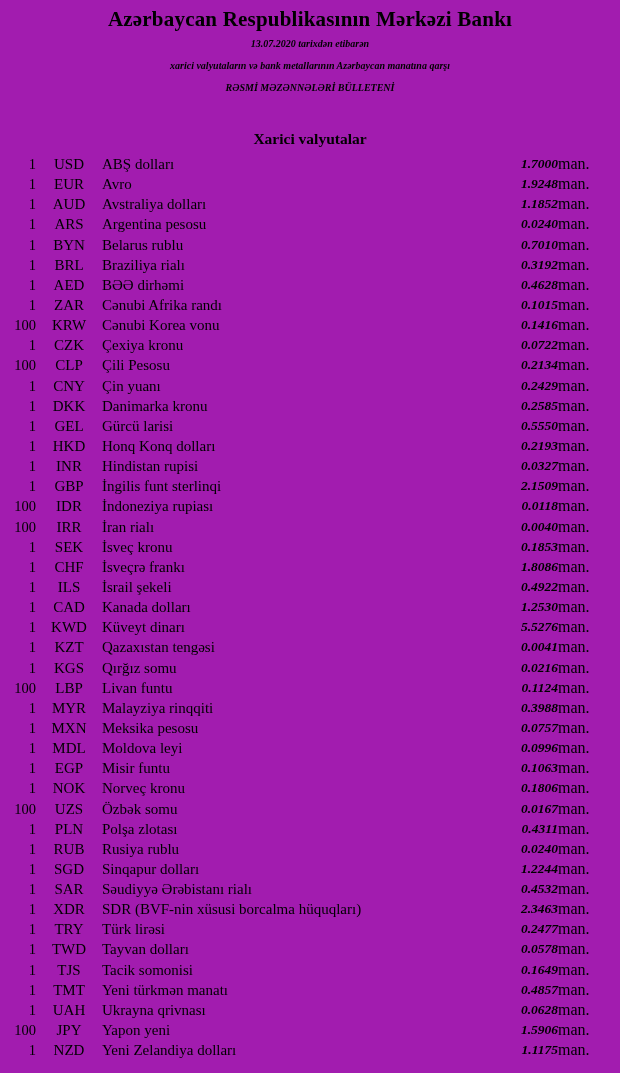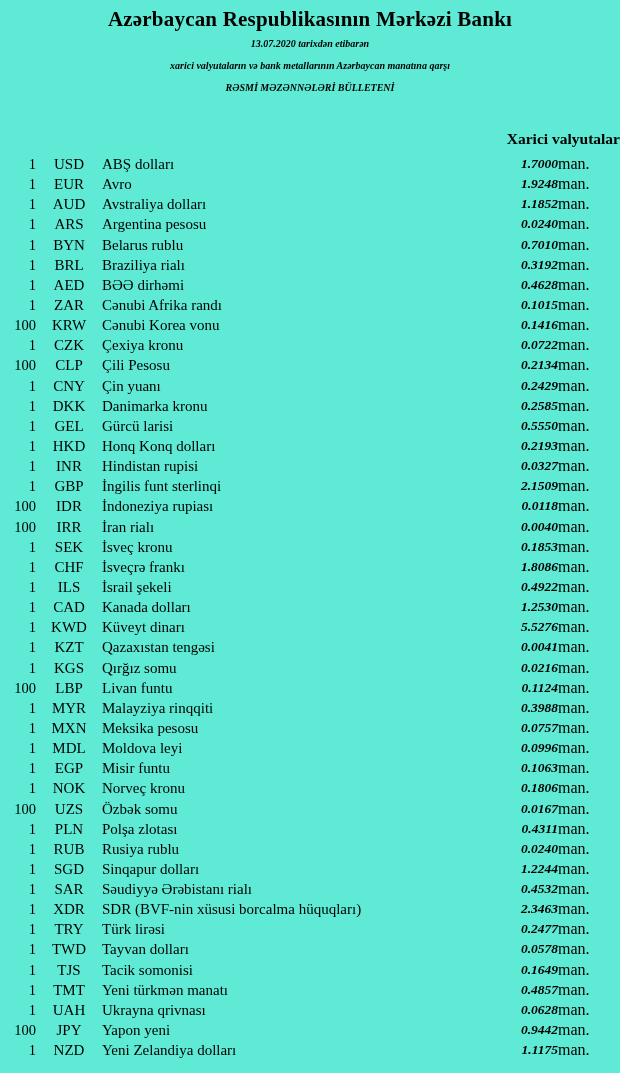--- a/index.html
+++ b/index.html
@@ -4,41 +4,41 @@
 <style>
   html, body {
     margin: 0;
     padding: 0;
     background: #ffffff;
   }
   .page {
     position: relative;
     width: 620px;
     height: 1073px;
-    background: #5eead4;
+    background: #a21caf;
     color: #000000;
     font-family: "Liberation Serif", "DejaVu Serif", serif;
     overflow: hidden;
     box-sizing: border-box;
   }
   .doc-header { text-align: center; padding-top: 5px; }
   .doc-title {
     font-size: 21px;
     font-weight: 700;
     line-height: 28px;
     letter-spacing: 0.2px;
   }
   .doc-line {
     font-size: 10px;
     font-weight: 700;
     line-height: 22px;
     font-style: italic;
   }
   .section-title {
-    text-align: right;
+    text-align: center;
     font-size: 15.5px;
     font-weight: 700;
     line-height: 22px;
     margin-top: 29px;
   }
   .rates-table {
     margin-top: 4px;
   }
   .row {
     display: flex;
@@ -430,21 +430,21 @@
     <span class="code">UAH</span>
     <span class="name">Ukrayna qrivnası</span>
     <span class="rate">0.0628</span>
     <span class="unit">man.</span>
   </div>
 
   <div class="row">
     <span class="qty">100</span>
     <span class="code">JPY</span>
     <span class="name">Yapon yeni</span>
-    <span class="rate">0.9442</span>
+    <span class="rate">1.5906</span>
     <span class="unit">man.</span>
   </div>
 
   <div class="row">
     <span class="qty">1</span>
     <span class="code">NZD</span>
     <span class="name">Yeni Zelandiya dolları</span>
     <span class="rate">1.1175</span>
     <span class="unit">man.</span>
   </div>

